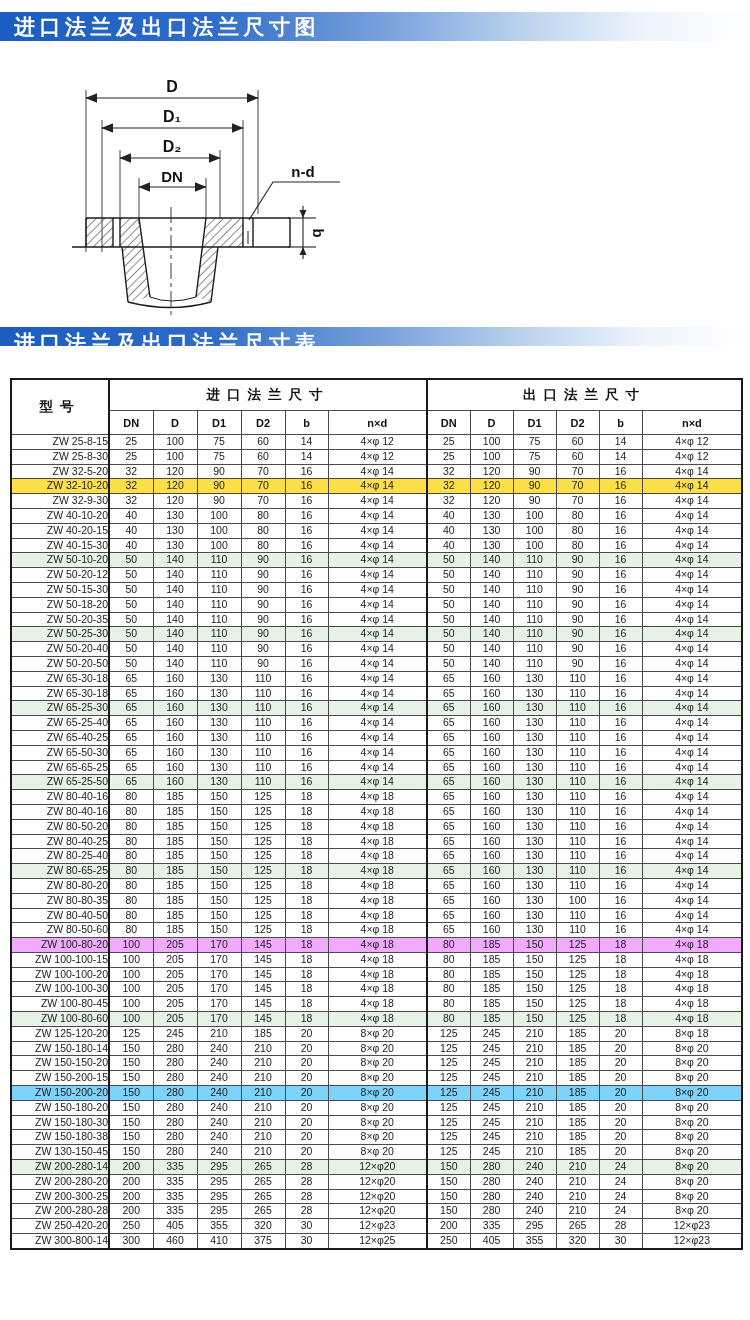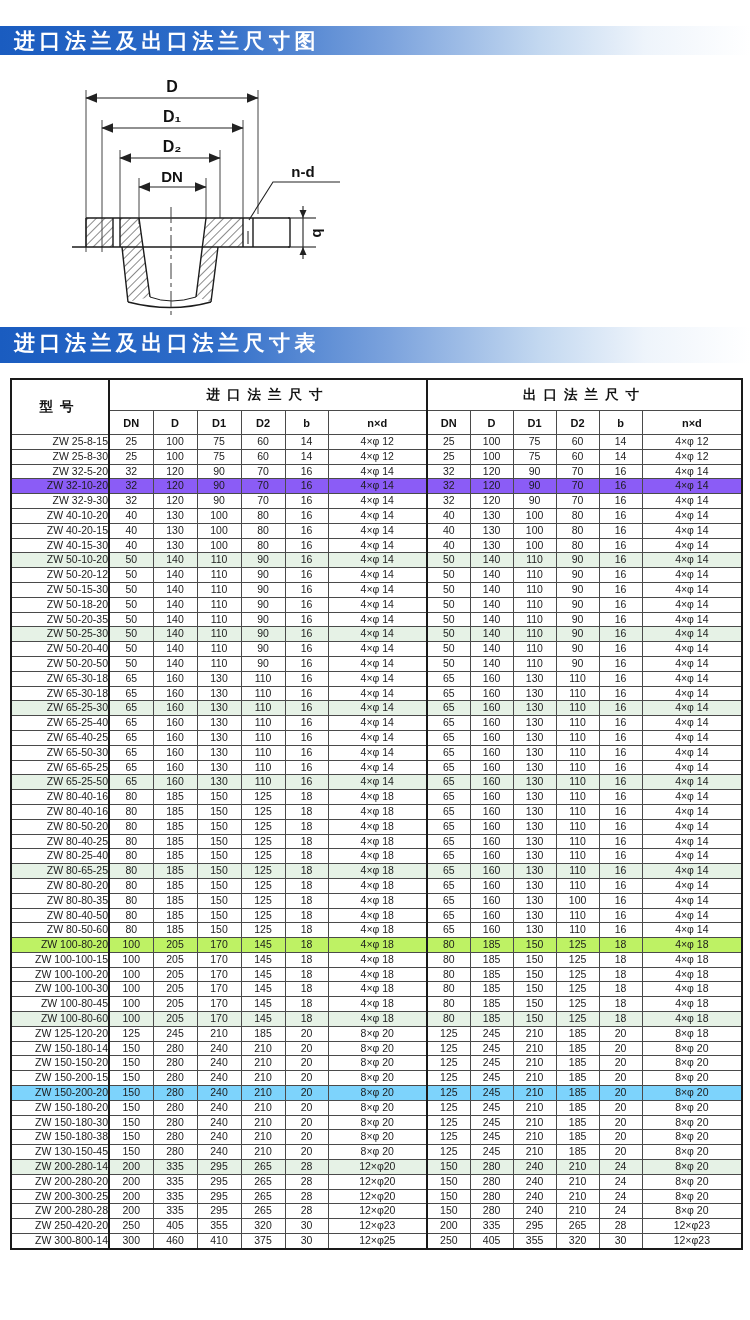--- a/index.html
+++ b/index.html
@@ -5,22 +5,22 @@
   html,body{margin:0;padding:0;}
   body{
     width:750px;height:1320px;position:relative;background:#ffffff;
     font-family:"Liberation Sans","DejaVu Sans",sans-serif;overflow:hidden;
   }
   .banner{
     position:absolute;left:0;width:750px;color:#ffffff;font-weight:bold;
     font-size:21px;letter-spacing:4.5px;padding-left:14px;box-sizing:border-box;
     white-space:nowrap;
   }
-  #banner1{top:12px;height:29px;line-height:29px;margin-top:14px;}
-  #banner2{top:327px;height:36px;line-height:31px;}
+  #banner1{top:12px;height:29px;line-height:29px;}
+  #banner2{top:327px;height:19px;line-height:31px;}
   #diagram-wrap{position:absolute;left:0;top:0;width:450px;height:322px;}
   #table-wrap{position:absolute;left:10px;top:378px;width:730px;}
   table{
     border-collapse:collapse;table-layout:fixed;width:730px;
     font-family:"Liberation Sans","DejaVu Sans",sans-serif;
   }
   th,td{border:1px solid #4a4a4a;text-align:center;overflow:hidden;white-space:nowrap;}
   table{border:2px solid #1a1a1a;}
   thead tr.grp-row th{height:28px;font-size:13.5px;font-weight:bold;letter-spacing:7px;color:#111;}
   thead tr.sub-row th{height:21px;font-size:11px;font-weight:bold;color:#111;}
@@ -188,21 +188,21 @@
           <td>70</td>
           <td>16</td>
           <td>4×φ 14</td>
           <td class="bl2">32</td>
           <td>120</td>
           <td>90</td>
           <td>70</td>
           <td>16</td>
           <td>4×φ 14</td>
         </tr>
-        <tr style="background: #8b5cf6;">
+        <tr style="background: #fde047;">
           <td class="model">ZW 32-10-20</td>
           <td class="bl2">32</td>
           <td>120</td>
           <td>90</td>
           <td>70</td>
           <td>16</td>
           <td>4×φ 14</td>
           <td class="bl2">32</td>
           <td>120</td>
           <td>90</td>
@@ -653,21 +653,21 @@
           <td>125</td>
           <td>18</td>
           <td>4×φ 18</td>
           <td class="bl2">65</td>
           <td>160</td>
           <td>130</td>
           <td>110</td>
           <td>16</td>
           <td>4×φ 14</td>
         </tr>
-        <tr style="background: #bef264;">
+        <tr style="background: #f0abfc;">
           <td class="model">ZW 100-80-20</td>
           <td class="bl2">100</td>
           <td>205</td>
           <td>170</td>
           <td>145</td>
           <td>18</td>
           <td>4×φ 18</td>
           <td class="bl2">80</td>
           <td>185</td>
           <td>150</td>

